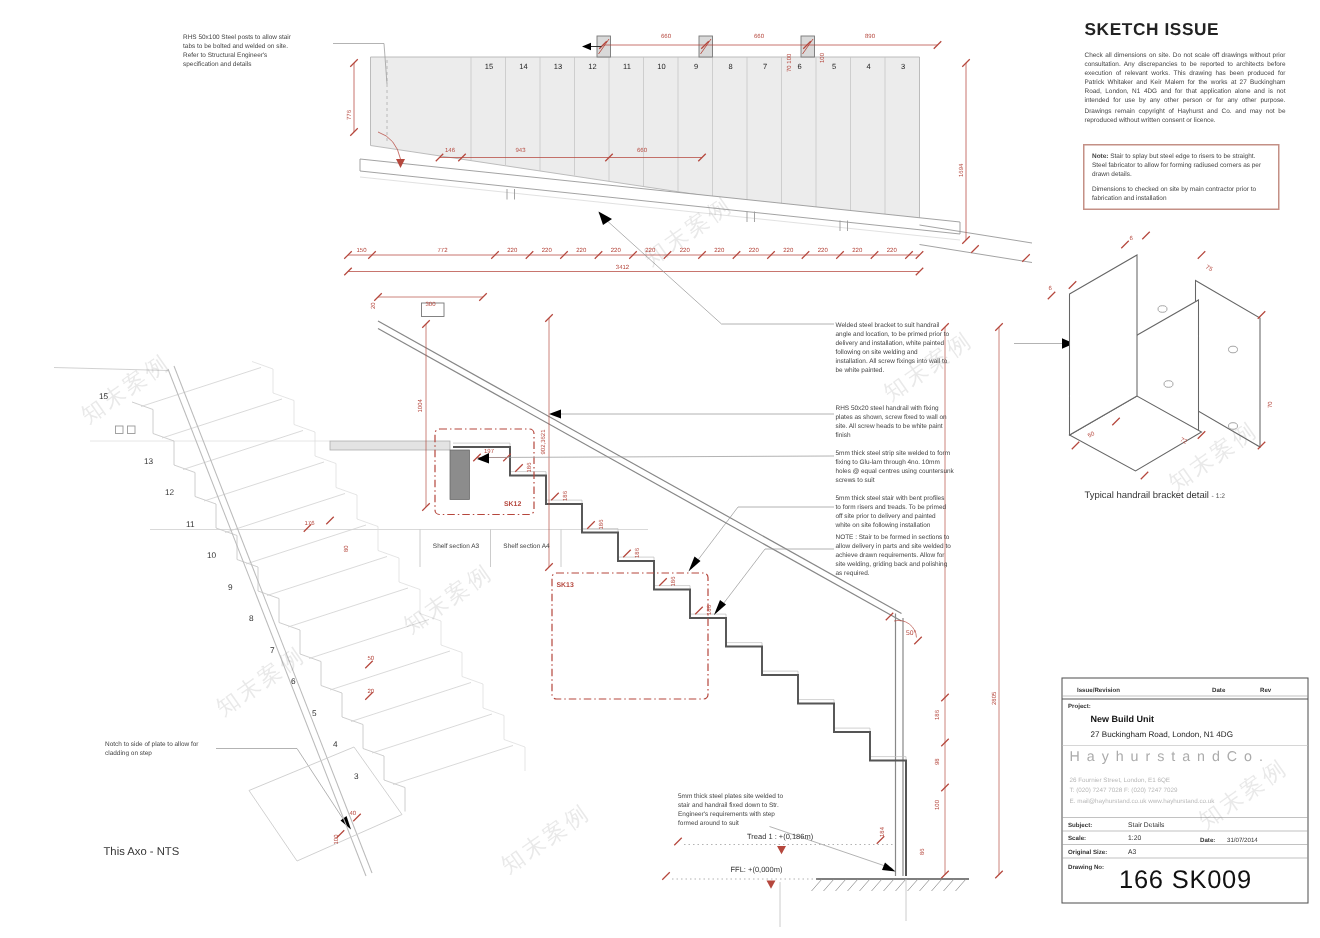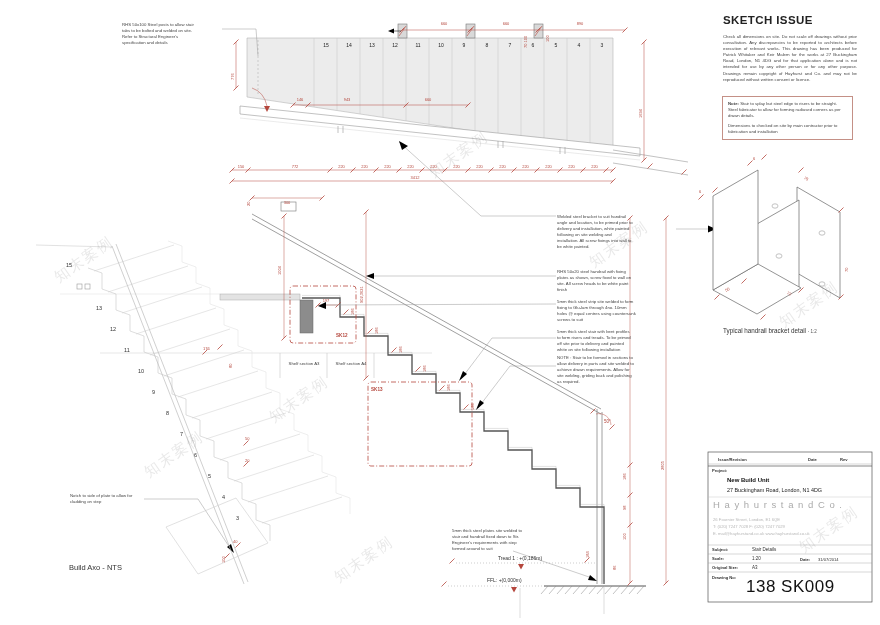--- a/index.html
+++ b/index.html
@@ -431,21 +431,21 @@
   <span class="axonum" style="left:222px;top:494px;">4</span>
   <span class="axonum" style="left:236px;top:515px;">3</span>
   <span class="dim" style="left:203px;top:346px;">176</span>
   <span class="dim v" style="left:228px;top:368px;">80</span>
   <span class="dim" style="left:245px;top:436px;">50</span>
   <span class="dim" style="left:245px;top:458px;">20</span>
   <span class="dim" style="left:233px;top:539px;">40</span>
   <span class="dim v" style="left:221px;top:563px;">100</span>
   <div class="note" style="left:70px;top:493px;width:82px;">Notch to side of plate to allow for
 cladding on step</div>
-  <div class="viewlabel" style="left:69px;top:563px;">Build Axo - NTS</div>
+  <div class="viewlabel" style="left:69px;top:563px;">This Axo - NTS</div>
 
   <span class="dim" style="left:753px;top:156px;">6</span>
   <span class="dim" style="left:804px;top:176px;transform:rotate(30deg);">75</span>
   <span class="dim" style="left:699px;top:189px;">6</span>
   <span class="dim v" style="left:844px;top:272px;">70</span>
   <span class="dim" style="left:725px;top:287px;transform:rotate(-28deg);">50</span>
   <span class="dim" style="left:787px;top:291px;transform:rotate(28deg);">72</span>
   <div class="bk-label">
     <span>Typical handrail bracket detail</span>
     <span class="bk-scale">- 1:2</span>
@@ -470,15 +470,15 @@
 E. mail@hayhurstand.co.uk    www.hayhurstand.co.uk</div>
   <span class="tb-small tb-bold" style="left:712px;top:547px;">Subject:</span>
   <span class="tb-small" style="left:752px;top:547px;font-size:4.5px;">Stair Details</span>
   <span class="tb-small tb-bold" style="left:712px;top:556px;">Scale:</span>
   <span class="tb-small" style="left:752px;top:556px;font-size:4.5px;">1:20</span>
   <span class="tb-small tb-bold" style="left:800px;top:557px;">Date:</span>
   <span class="tb-small" style="left:818px;top:557px;">31/07/2014</span>
   <span class="tb-small tb-bold" style="left:712px;top:565px;">Original Size:</span>
   <span class="tb-small" style="left:752px;top:565px;font-size:4.5px;">A3</span>
   <span class="tb-small tb-bold" style="left:712px;top:575px;">Drawing No:</span>
-  <div class="tb-no">138 SK009</div>
+  <div class="tb-no">166 SK009</div>
 
 </div>
 
 </body></html>

